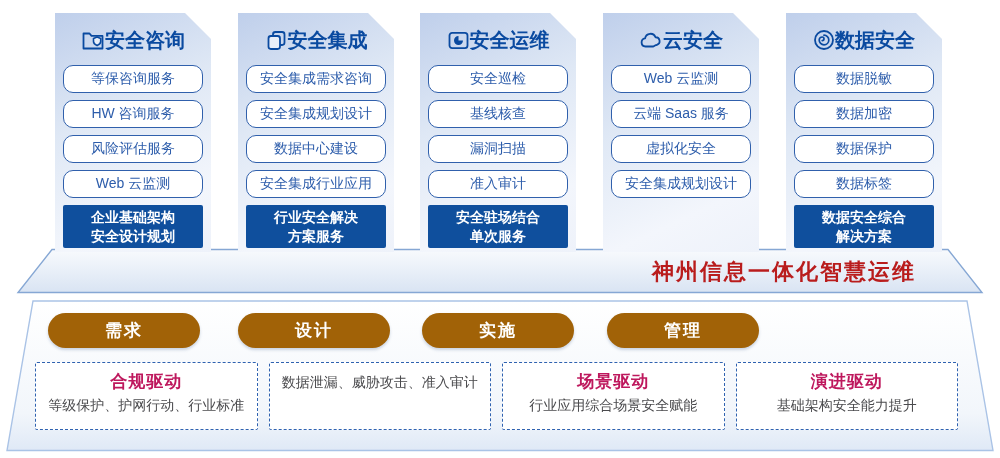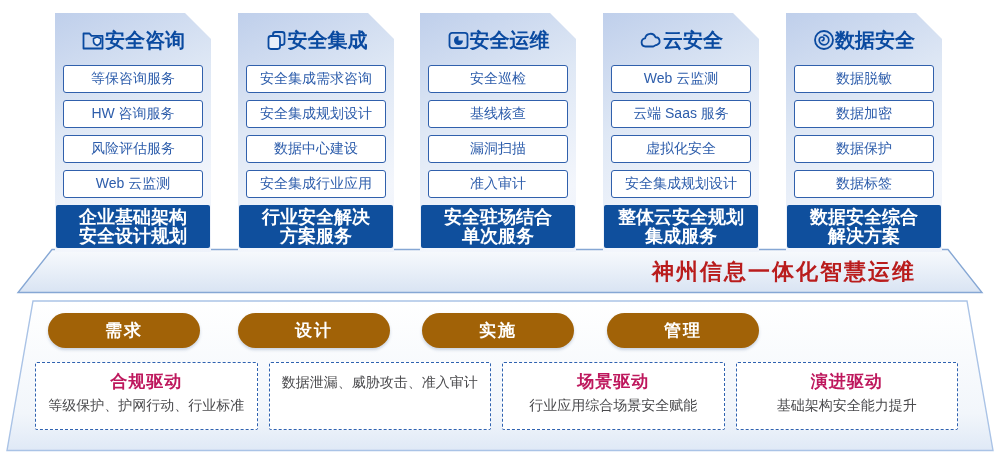--- a/index.html
+++ b/index.html
@@ -8,26 +8,26 @@
 
   
   .column{position:absolute;top:13px;width:156px;height:239px;
     clip-path:polygon(0 0,calc(100% - 26px) 0,100% 26px,100% 100%,0 100%);
     background:linear-gradient(155deg,#bfcfeb 0%,#dfe8f5 40%,#f3f6fc 78%,#eef2fa 100%);
     filter:drop-shadow(2px 3px 4px rgba(120,145,185,0.35));}
   .col-header{display:flex;justify-content:center;align-items:center;
     margin-top:13px;height:28px;font-size:20px;font-weight:bold;color:#0a4aa0;}
   .col-header .icon{display:flex;align-items:center;}
   .item{box-sizing:border-box;width:140px;height:28px;margin:7px auto 0;
-    background:#ffffff;border:1.5px solid #3060ac;border-radius:3px;
+    background:#ffffff;border:1.5px solid #3060ac;border-radius:10px;
     display:flex;align-items:center;justify-content:center;
     font-size:14px;color:#2d5dab;}
   .item.first{margin-top:11px;}
-  .highlight{box-sizing:border-box;width:154px;height:43px;margin:7px auto 0;
-    background:#0f4f9d;color:#fff;font-weight:bold;font-size:18px;line-height:19px;
+  .highlight{box-sizing:border-box;width:140px;height:43px;margin:7px auto 0;
+    background:#0f4f9d;color:#fff;font-weight:bold;font-size:14px;line-height:19px;
     display:flex;align-items:center;justify-content:center;text-align:center;
     white-space:pre-line;border-radius:2px;}
 
   
   .banner-svg{position:absolute;left:0;top:248px;z-index:0;}
   .banner-title{position:absolute;left:0;top:257px;width:916px;text-align:right;
     font-size:22px;font-weight:bold;color:#b91c1c;letter-spacing:2px;z-index:2;}
   .column{z-index:3;}
 
   
@@ -136,22 +136,20 @@
         <svg class="glyph" width="24" height="20" viewBox="0 0 24 20">
           <path d="M6.5 16.5 a4.1 4.1 0 0 1 -0.4 -8.15 a5.4 5.4 0 0 1 10.4 -1.1 a3.9 3.9 0 0 1 1.4 7.6 q-0.6 0.3 -1.4 0.3 l-2.2 1.35 z" fill="none" stroke="#0a4aa0" stroke-width="1.8" stroke-linejoin="round"></path>
         </svg>
       </span>
       <span>云安全</span>
     </div>
     <div class="item first">Web 云监测</div>
     <div class="item">云端 Saas 服务</div>
     <div class="item">虚拟化安全</div>
     <div class="item">安全集成规划设计</div>
-    <div class="highlight">整体云安全规划
-集成服务</div>
   </div>
 
   <div class="column" style="left:786px">
     <div class="col-header">
       <span class="icon">
         <svg class="glyph" width="22" height="22" viewBox="0 0 22 22">
           <circle cx="11" cy="11" r="9" fill="none" stroke="#0a4aa0" stroke-width="1.8"></circle>
           <path d="M11 6.2 a4.8 4.8 0 1 1 -4.8 4.8 a3 3 0 0 1 3 -3 a1.8 1.8 0 0 1 0 3.6" fill="none" stroke="#0a4aa0" stroke-width="1.7" stroke-linecap="round"></path>
         </svg>
       </span>

